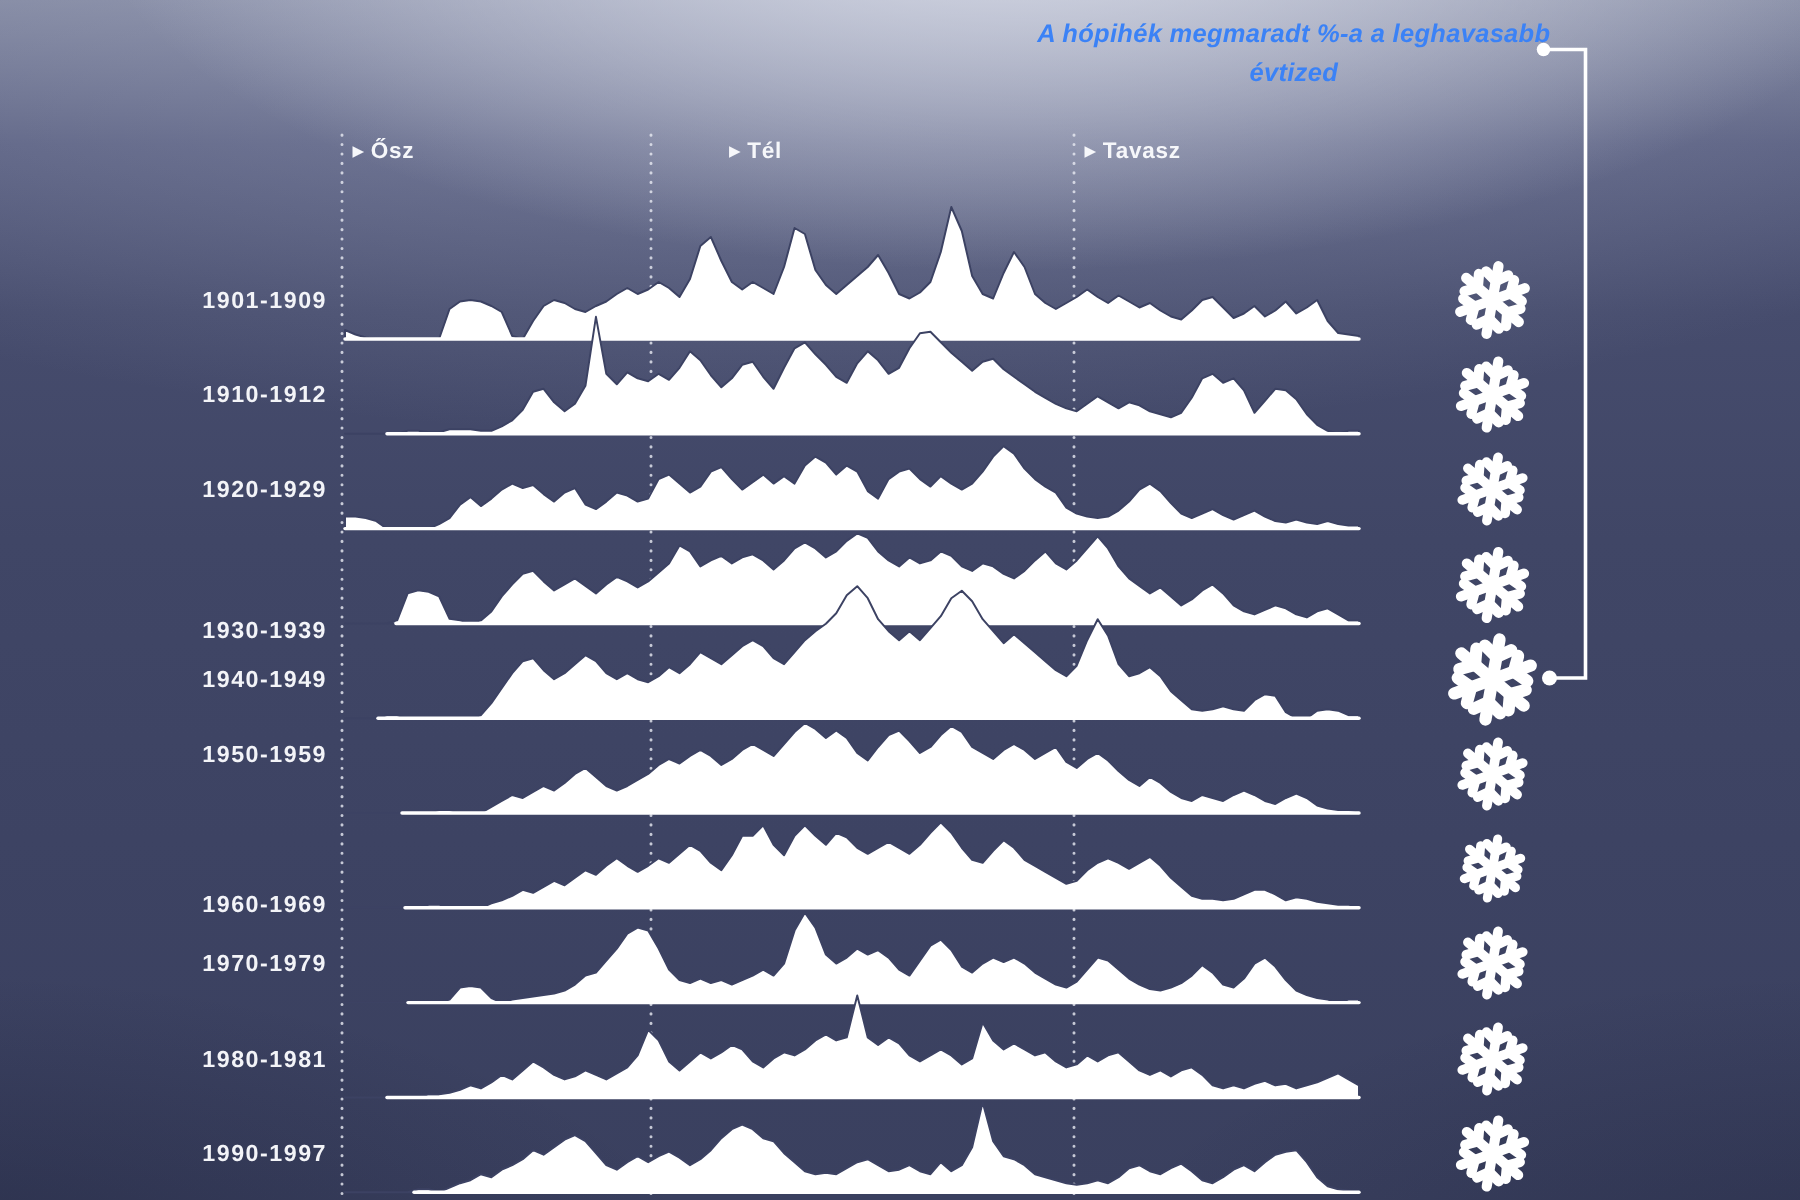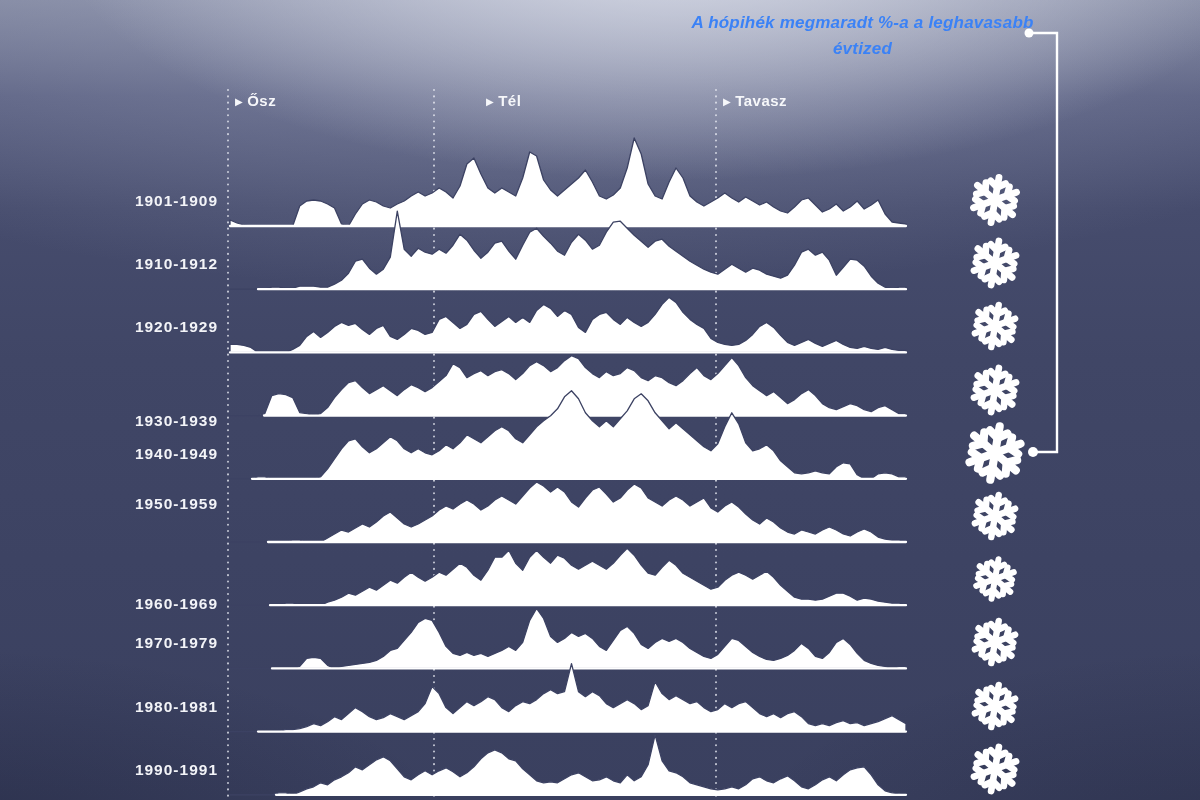--- a/index.html
+++ b/index.html
@@ -100,17 +100,17 @@
 <div id="labels-layer">
     <div class="decade-label" style="right: 982px; top: 201px;">1901-1909</div>
     <div class="decade-label" style="right: 982px; top: 264px;">1910-1912</div>
     <div class="decade-label" style="right: 982px; top: 327px;">1920-1929</div>
     <div class="decade-label" style="right: 982px; top: 391px; margin-top: 30px;">1930-1939</div>
     <div class="decade-label" style="right: 982px; top: 454px;">1940-1949</div>
     <div class="decade-label" style="right: 982px; top: 504px;">1950-1959</div>
     <div class="decade-label" style="right: 982px; top: 604px;">1960-1969</div>
     <div class="decade-label" style="right: 982px; top: 643px;">1970-1979</div>
     <div class="decade-label" style="right: 982px; top: 707px;">1980-1981</div>
-    <div class="decade-label" style="right: 982px; top: 770px;">1990-1991</div>
+    <div class="decade-label" style="right: 982px; top: 770px;">1990-1997</div>
     <div class="season-label" style="left: 235px; top: 92px;"><span class="tri">▶</span><span>Ősz</span></div>
     <div class="season-label" style="left: 441px; top: 92px; margin-left: 45px;"><span class="tri">▶</span><span>Tél</span></div>
     <div class="season-label" style="left: 723px; top: 92px;"><span class="tri">▶</span><span>Tavasz</span></div>
   </div>
 
 </body></html>

